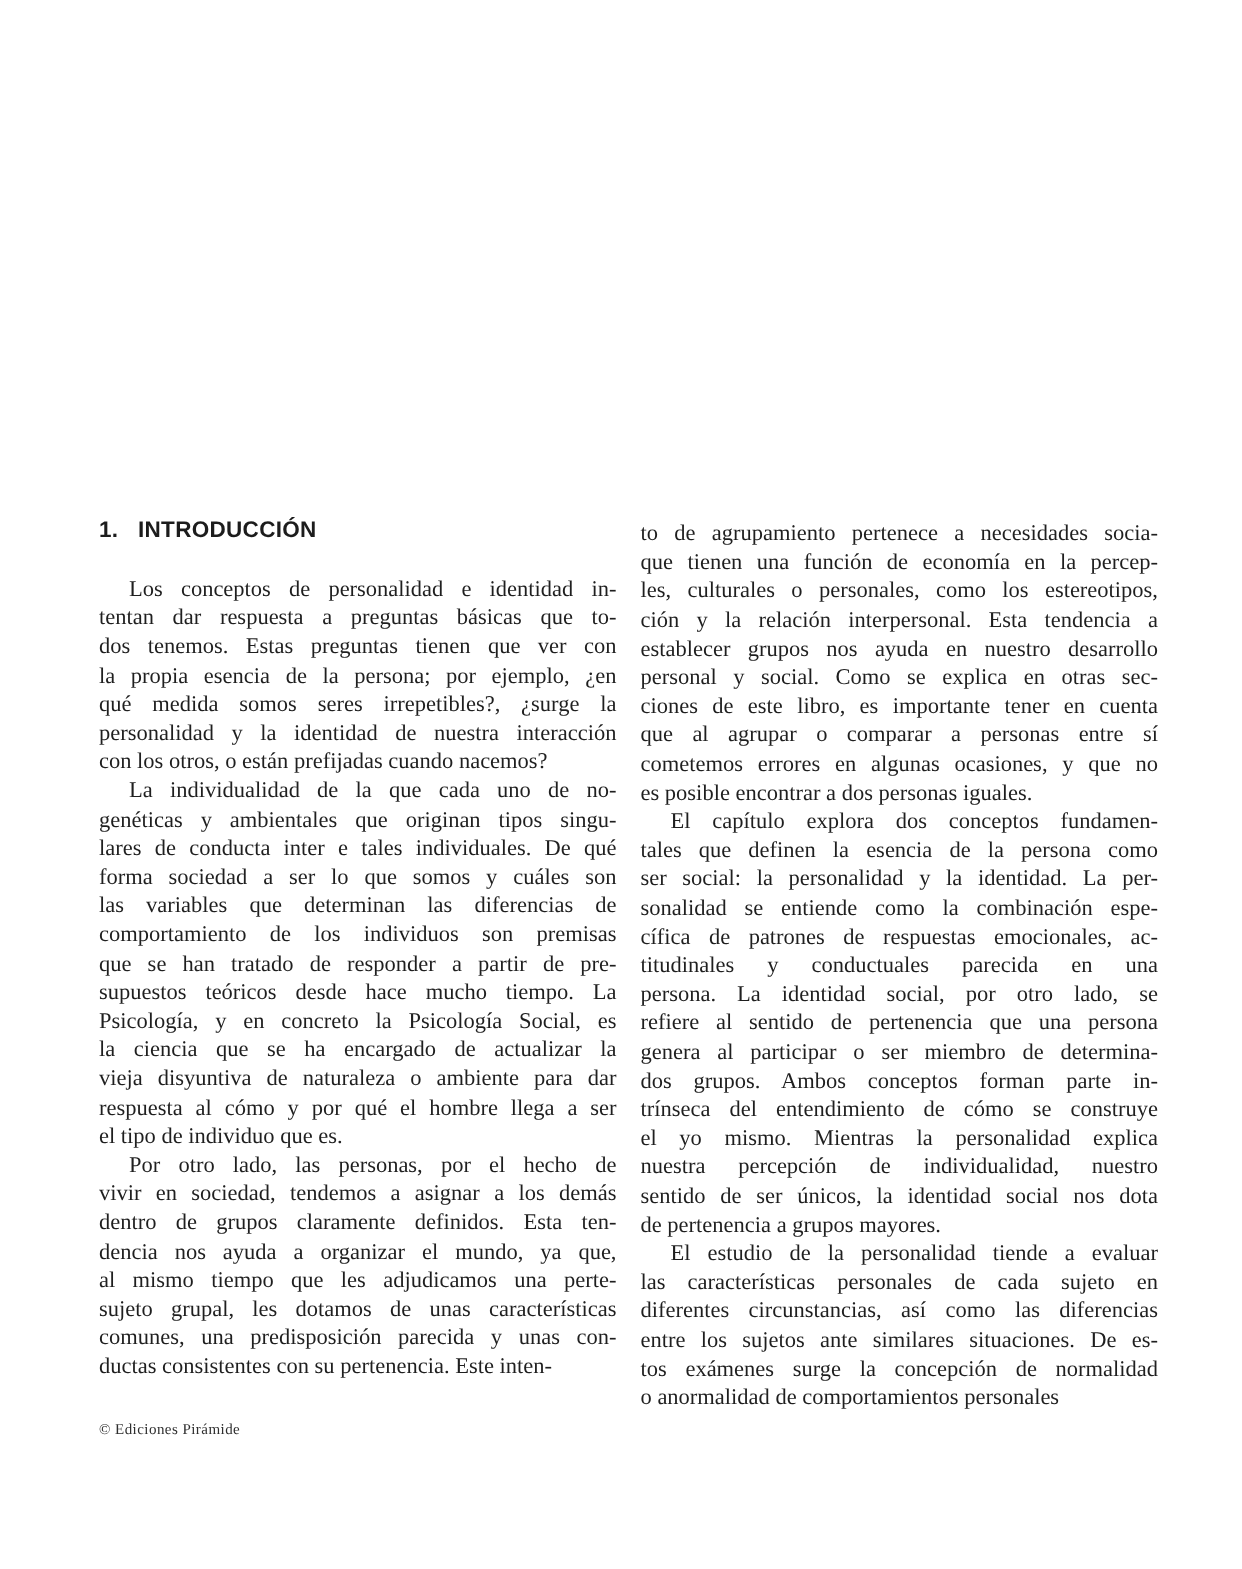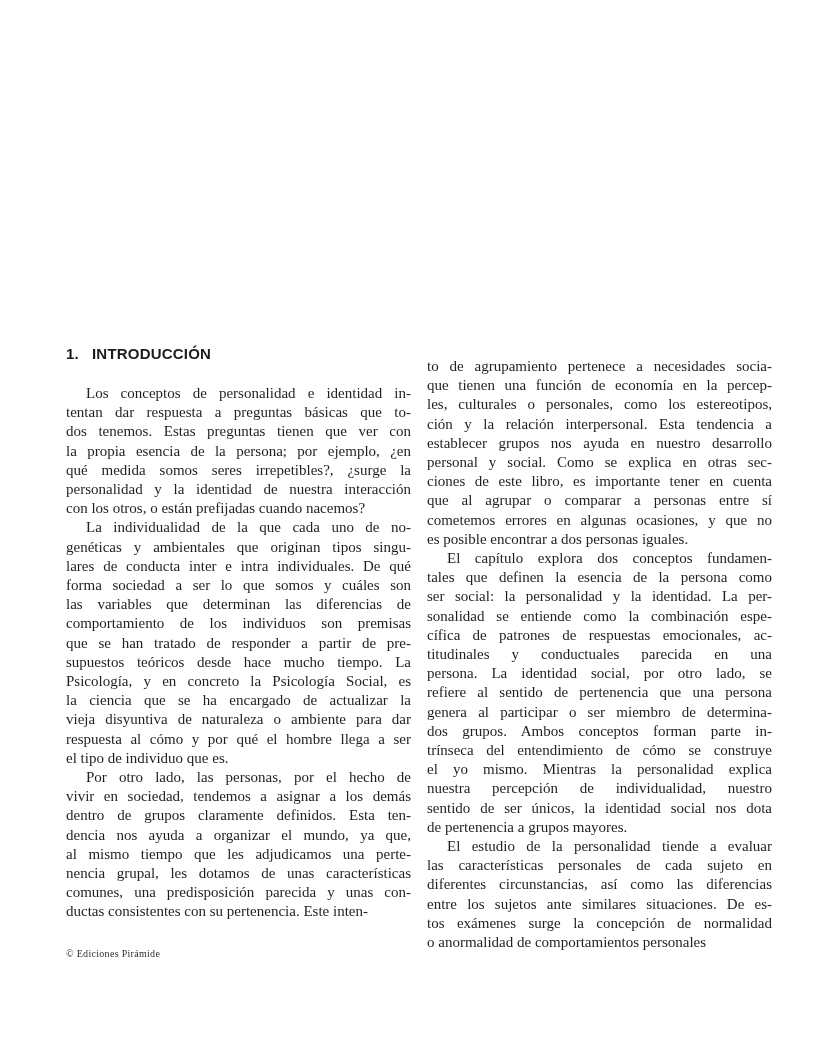--- a/index.html
+++ b/index.html
@@ -13,21 +13,21 @@
     height: 1046px;
     background: #ffffff;
     overflow: hidden;
     border-radius: 30px;
   }
   .col {
     position: absolute;
     width: 345px;
   }
   .col-left  { left: 66px;  top: 344px; }
-  .col-right { left: 427px; top: 357px; }
+  .col-right { left: 427px; top: 347px; }
   .heading {
     font-family: "Liberation Sans", sans-serif;
     font-weight: bold;
     font-size: 15px;
     line-height: 19px;
     letter-spacing: 0.2px;
     color: #1c1c1c;
     margin: 0 0 21px 0;
   }
   .heading .hnum {
@@ -73,37 +73,37 @@
     <div class="body-text">
         <div class="line line-indent">Los conceptos de personalidad e identidad in-</div>
         <div class="line">tentan dar respuesta a preguntas básicas que to-</div>
         <div class="line">dos tenemos. Estas preguntas tienen que ver con</div>
         <div class="line">la propia esencia de la persona; por ejemplo, ¿en</div>
         <div class="line">qué medida somos seres irrepetibles?, ¿surge la</div>
         <div class="line">personalidad y la identidad de nuestra interacción</div>
         <div class="line line-last">con los otros, o están prefijadas cuando nacemos?</div>
         <div class="line line-indent">La individualidad de la que cada uno de no-</div>
         <div class="line">genéticas y ambientales que originan tipos singu-</div>
-        <div class="line">lares de conducta inter e intra individuales. De qué</div>
+        <div class="line">lares de conducta inter e tales individuales. De qué</div>
         <div class="line">forma sociedad a ser lo que somos y cuáles son</div>
         <div class="line">las variables que determinan las diferencias de</div>
         <div class="line">comportamiento de los individuos son premisas</div>
         <div class="line">que se han tratado de responder a partir de pre-</div>
         <div class="line">supuestos teóricos desde hace mucho tiempo. La</div>
         <div class="line">Psicología, y en concreto la Psicología Social, es</div>
         <div class="line">la ciencia que se ha encargado de actualizar la</div>
         <div class="line">vieja disyuntiva de naturaleza o ambiente para dar</div>
         <div class="line">respuesta al cómo y por qué el hombre llega a ser</div>
         <div class="line line-last">el tipo de individuo que es.</div>
         <div class="line line-indent">Por otro lado, las personas, por el hecho de</div>
         <div class="line">vivir en sociedad, tendemos a asignar a los demás</div>
         <div class="line">dentro de grupos claramente definidos. Esta ten-</div>
         <div class="line">dencia nos ayuda a organizar el mundo, ya que,</div>
         <div class="line">al mismo tiempo que les adjudicamos una perte-</div>
-        <div class="line">nencia grupal, les dotamos de unas características</div>
+        <div class="line">sujeto grupal, les dotamos de unas características</div>
         <div class="line">comunes, una predisposición parecida y unas con-</div>
         <div class="line line-last">ductas consistentes con su pertenencia. Este inten-</div>
       </div>
   </div>
 
   <div class="col col-right">
     <div class="body-text">
         <div class="line">to de agrupamiento pertenece a necesidades socia-</div>
         <div class="line">que tienen una función de economía en la percep-</div>
         <div class="line">les, culturales o personales, como los estereotipos,</div>

